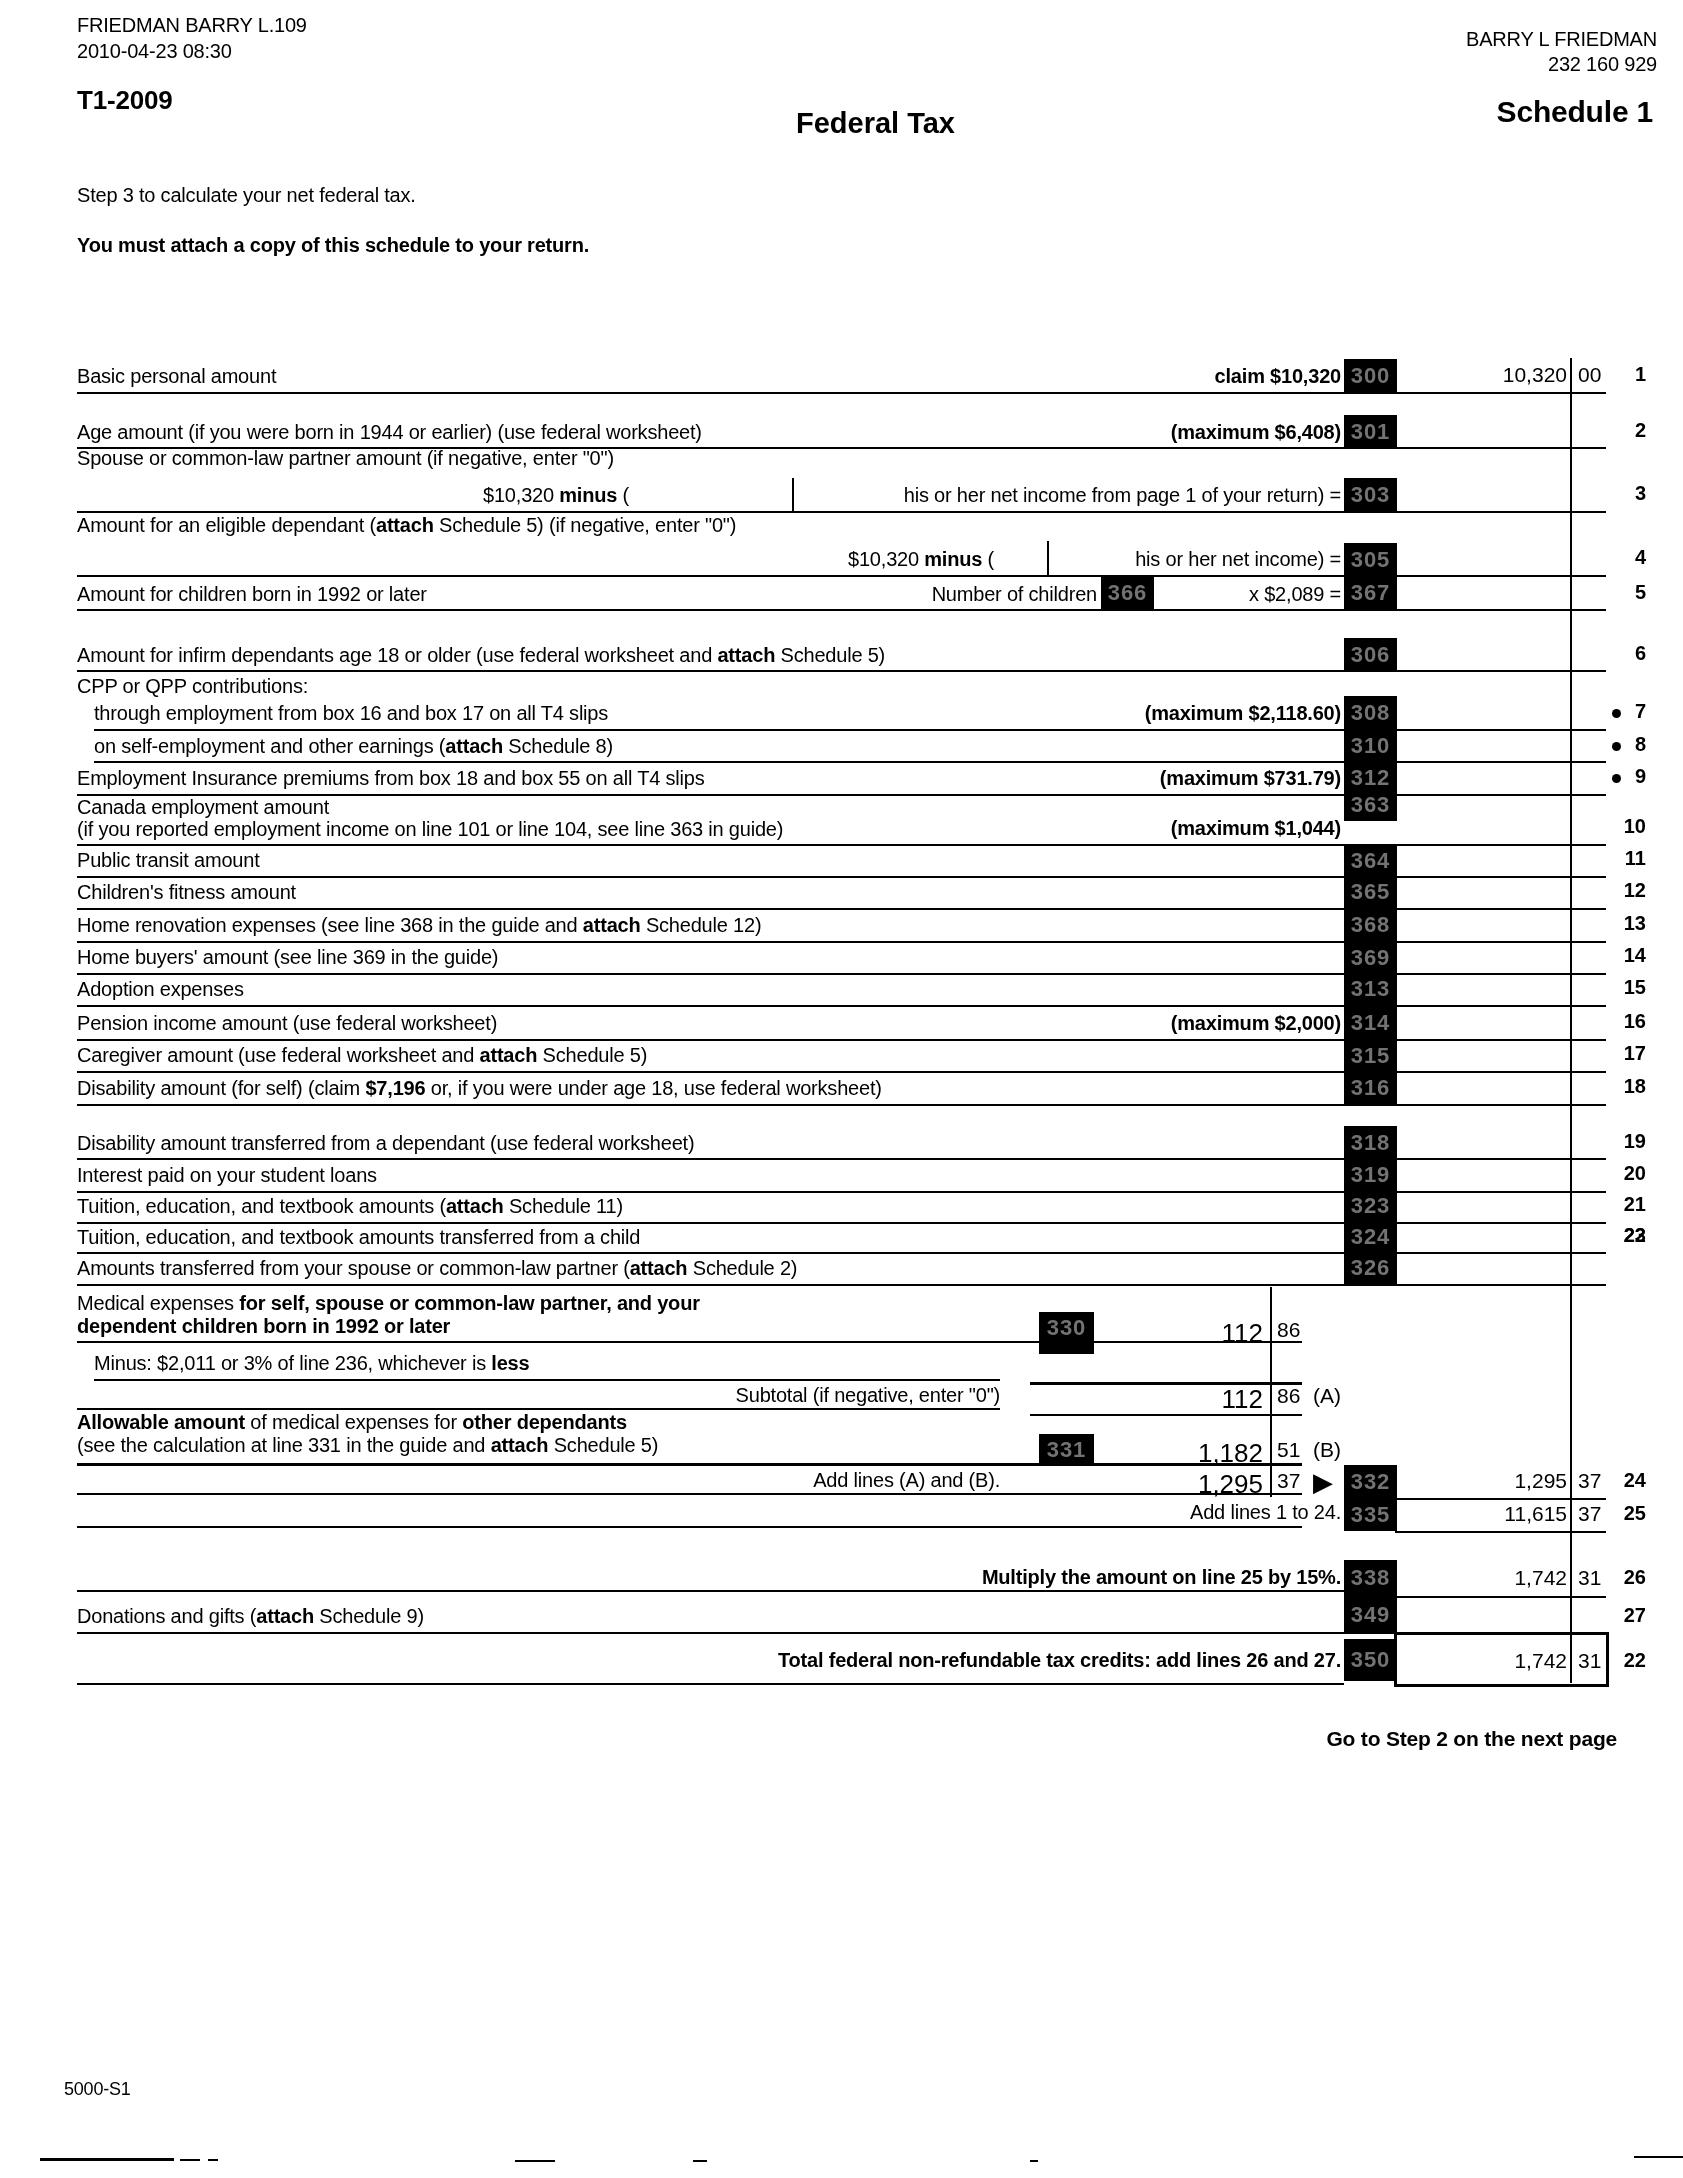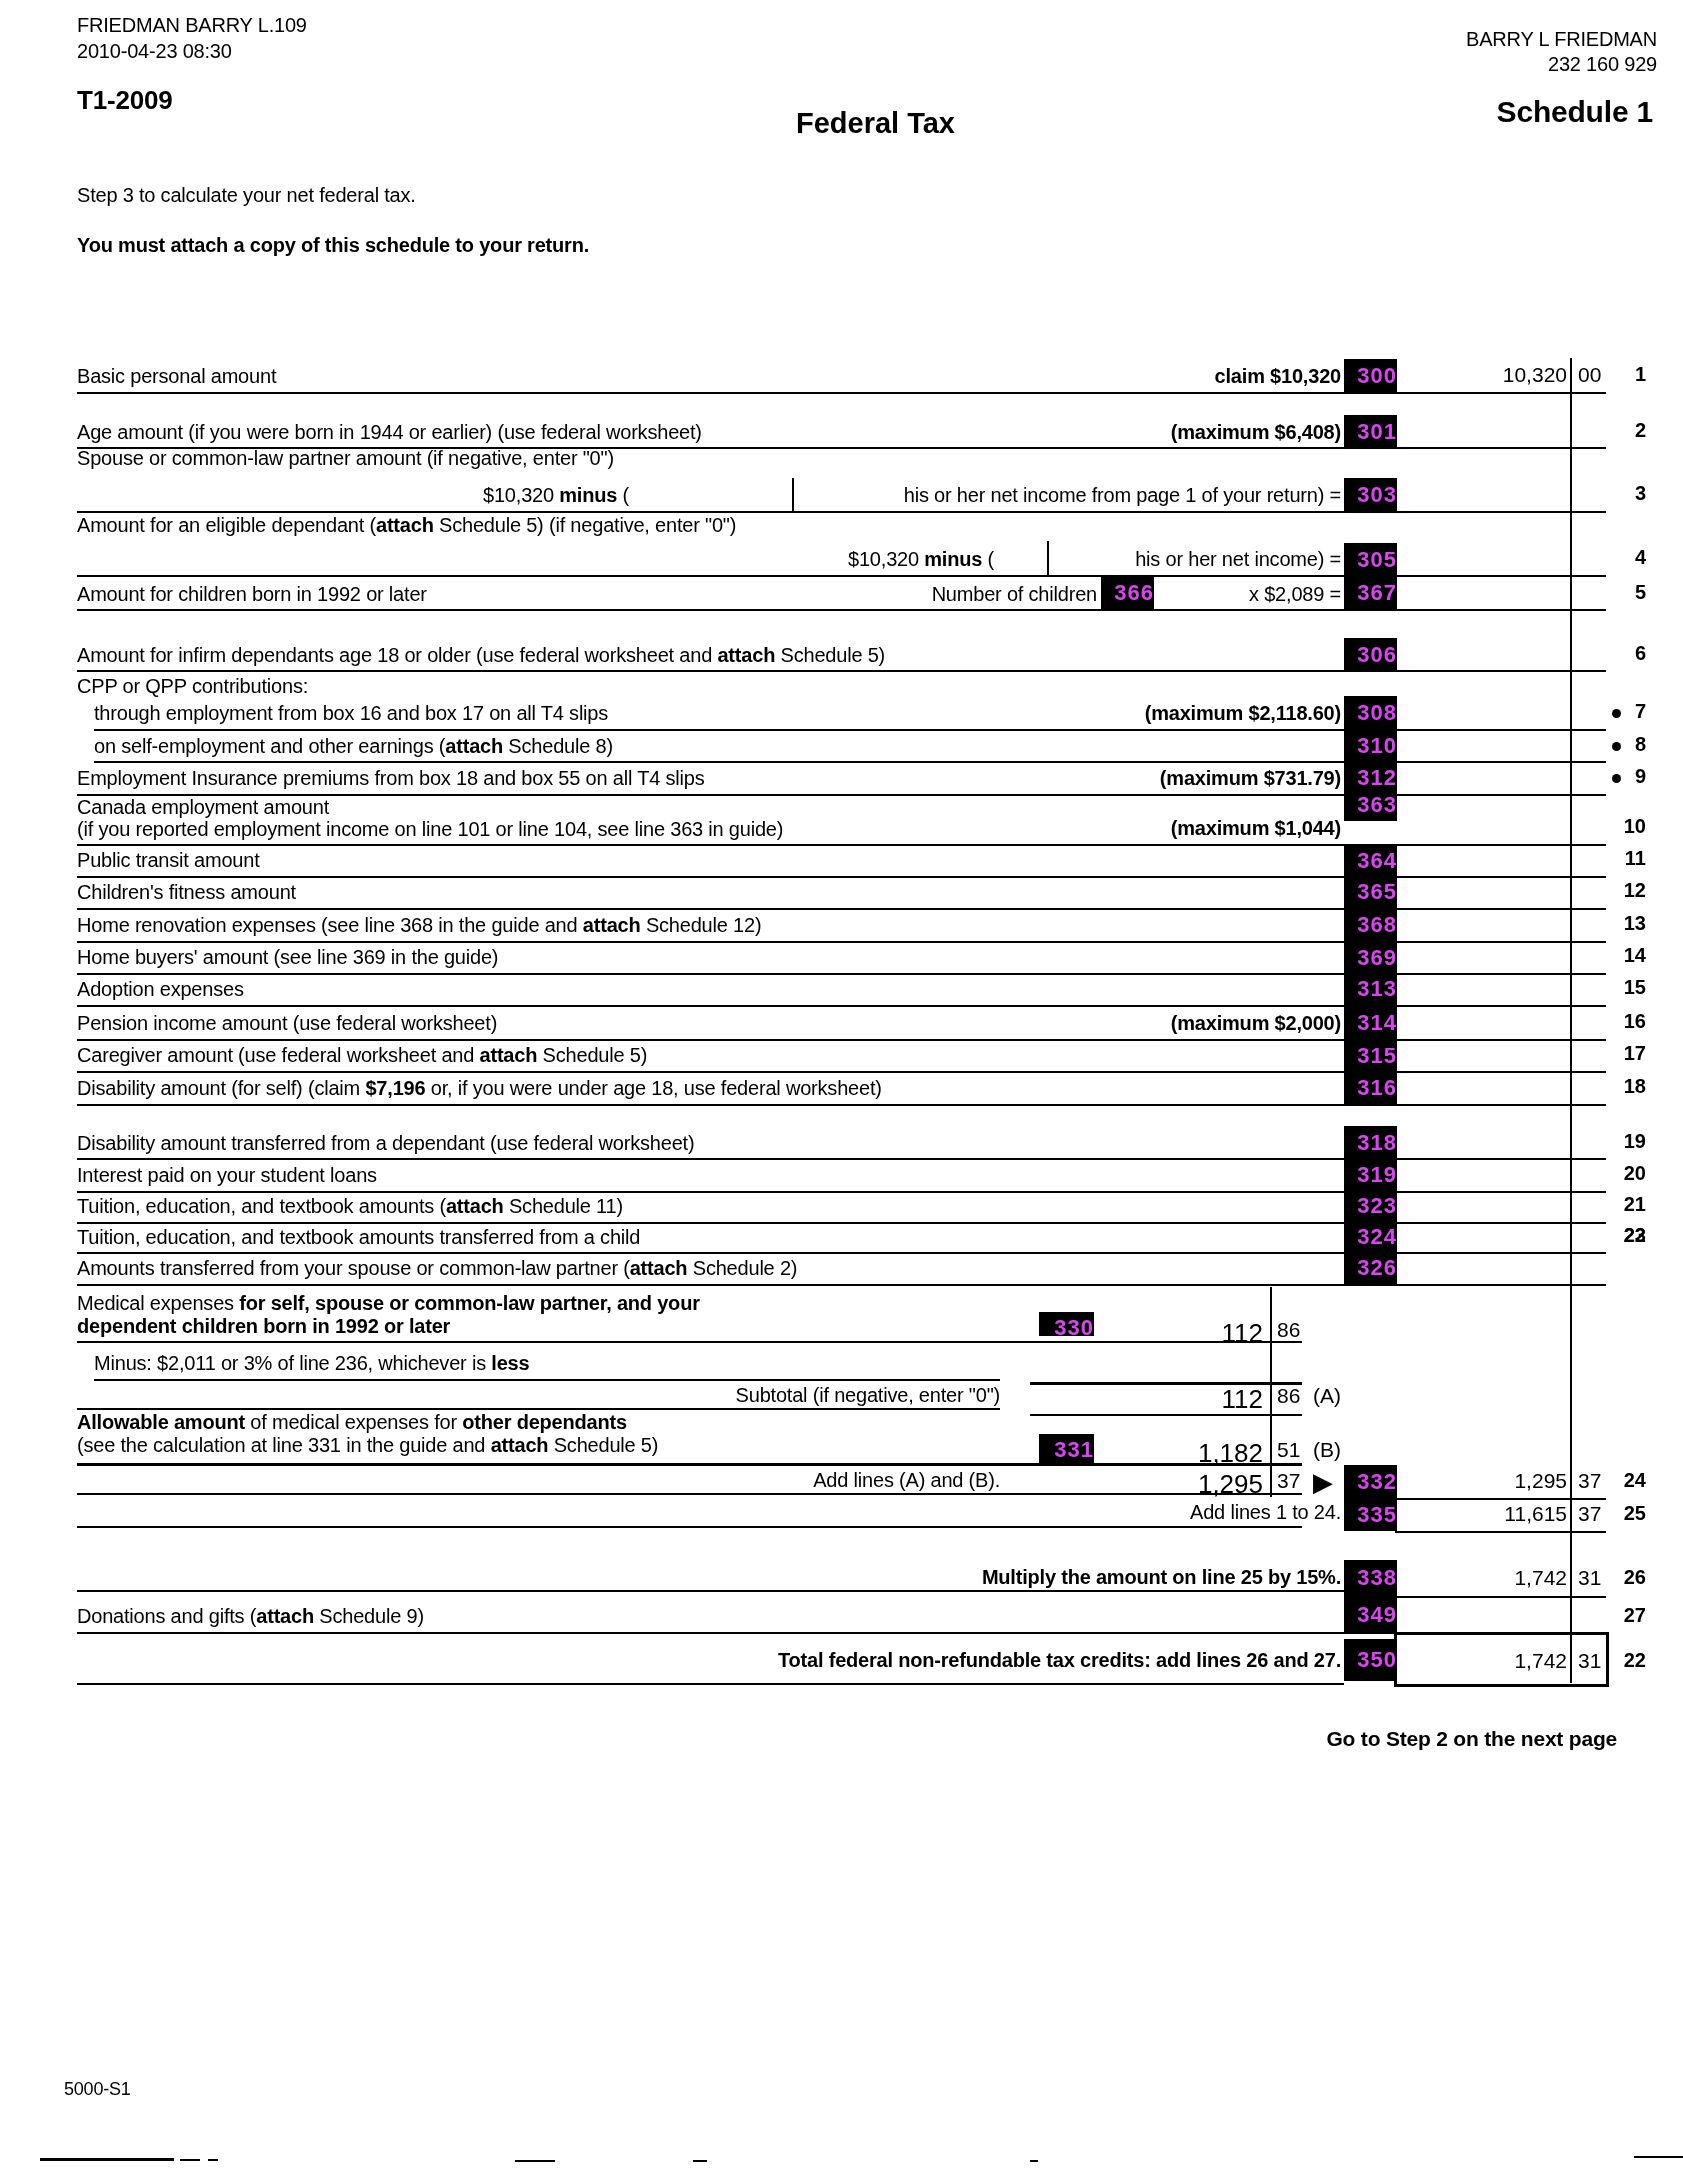--- a/index.html
+++ b/index.html
@@ -3,22 +3,22 @@
 <meta charset="utf-8">
 <style>
   html,body{margin:0;padding:0;background:#e8e8e8;}
   .page{position:relative;width:1683px;height:2178px;background:#ffffff;color:#000;
         font-family:"Liberation Sans",sans-serif;overflow:hidden;margin:0 auto;}
   .abs{position:absolute;}
   .lbl{position:absolute;font-size:20px;white-space:nowrap;letter-spacing:-0.2px;}
   .ra{position:absolute;font-size:20px;white-space:nowrap;letter-spacing:-0.2px;text-align:center;}
   .note{position:absolute;font-size:20px;font-weight:bold;white-space:nowrap;letter-spacing:-0.2px;text-align:right;}
   .b{font-weight:bold;}
-  .fieldbox{position:absolute;left:1344px;width:53px;height:33px;background:#000;color:#d946ef;
-            font-weight:bold;font-size:22px;line-height:33px;text-align:right;letter-spacing:1px;}
+  .fieldbox{position:absolute;left:1344px;width:53px;height:33px;background:#000;color:#737373;
+            font-weight:bold;font-size:22px;line-height:33px;text-align:center;letter-spacing:1px;}
   .num{position:absolute;left:1608px;width:38px;text-align:right;font-weight:bold;font-size:20px;}
   .amt{position:absolute;right:116px;font-size:21px;white-space:nowrap;}
   .cents{position:absolute;left:1578px;font-size:21px;}
   .mamt{position:absolute;right:420px;font-size:26px;white-space:nowrap;}
   .mcents{position:absolute;left:1277px;font-size:21px;}
   .tag{position:absolute;left:1313px;font-size:21px;}
   .hl{position:absolute;border-top:2px solid #000;height:0;}
   .hl3{position:absolute;border-top:3px solid #000;height:0;}
   .vl{position:absolute;border-left:2px solid #000;width:0;}
   .dot{position:absolute;width:9px;height:9px;border-radius:50%;background:#000;}
@@ -209,21 +209,21 @@
     <div class="ra" style="right:342px;top:583px">x  $2,089 =</div>
     <div class="fieldbox" style="top:577px;height:32px;line-height:32px">367</div>
     <div class="num" style="top:581px">5</div>
   </div>
 
   <div class="lbl" style="left:77px;top:675px">CPP or QPP contributions:</div>
 
   <div>
     <div class="lbl" style="left:77px;top:1292px"><span>Medical expenses </span><span class="b">for self, spouse or common-law partner, and your</span></div>
     <div class="lbl" style="left:77px;top:1315px"><span class="b">dependent children born in 1992 or later</span></div>
-    <div class="fieldbox" style="left:1039px;top:1312px;width:55px;height:24px;line-height:32px">330</div>
+    <div class="fieldbox" style="left:1039px;top:1312px;width:55px;height:42px;line-height:32px">330</div>
     <div class="mamt" style="top:1318px">112</div>
     <div class="mcents" style="top:1318px">86</div>
     <div class="hl" style="left:77px;top:1341px;width:1225px"></div>
   </div>
 
   <div>
     <div class="lbl" style="left:94px;top:1352px"><span>Minus: $2,011 or 3% of line 236, whichever is </span><span class="b">less</span></div>
     <div class="hl" style="left:94px;top:1379px;width:906px"></div>
     <div class="hl3" style="left:1030px;top:1382px;width:272px"></div>
   </div>

